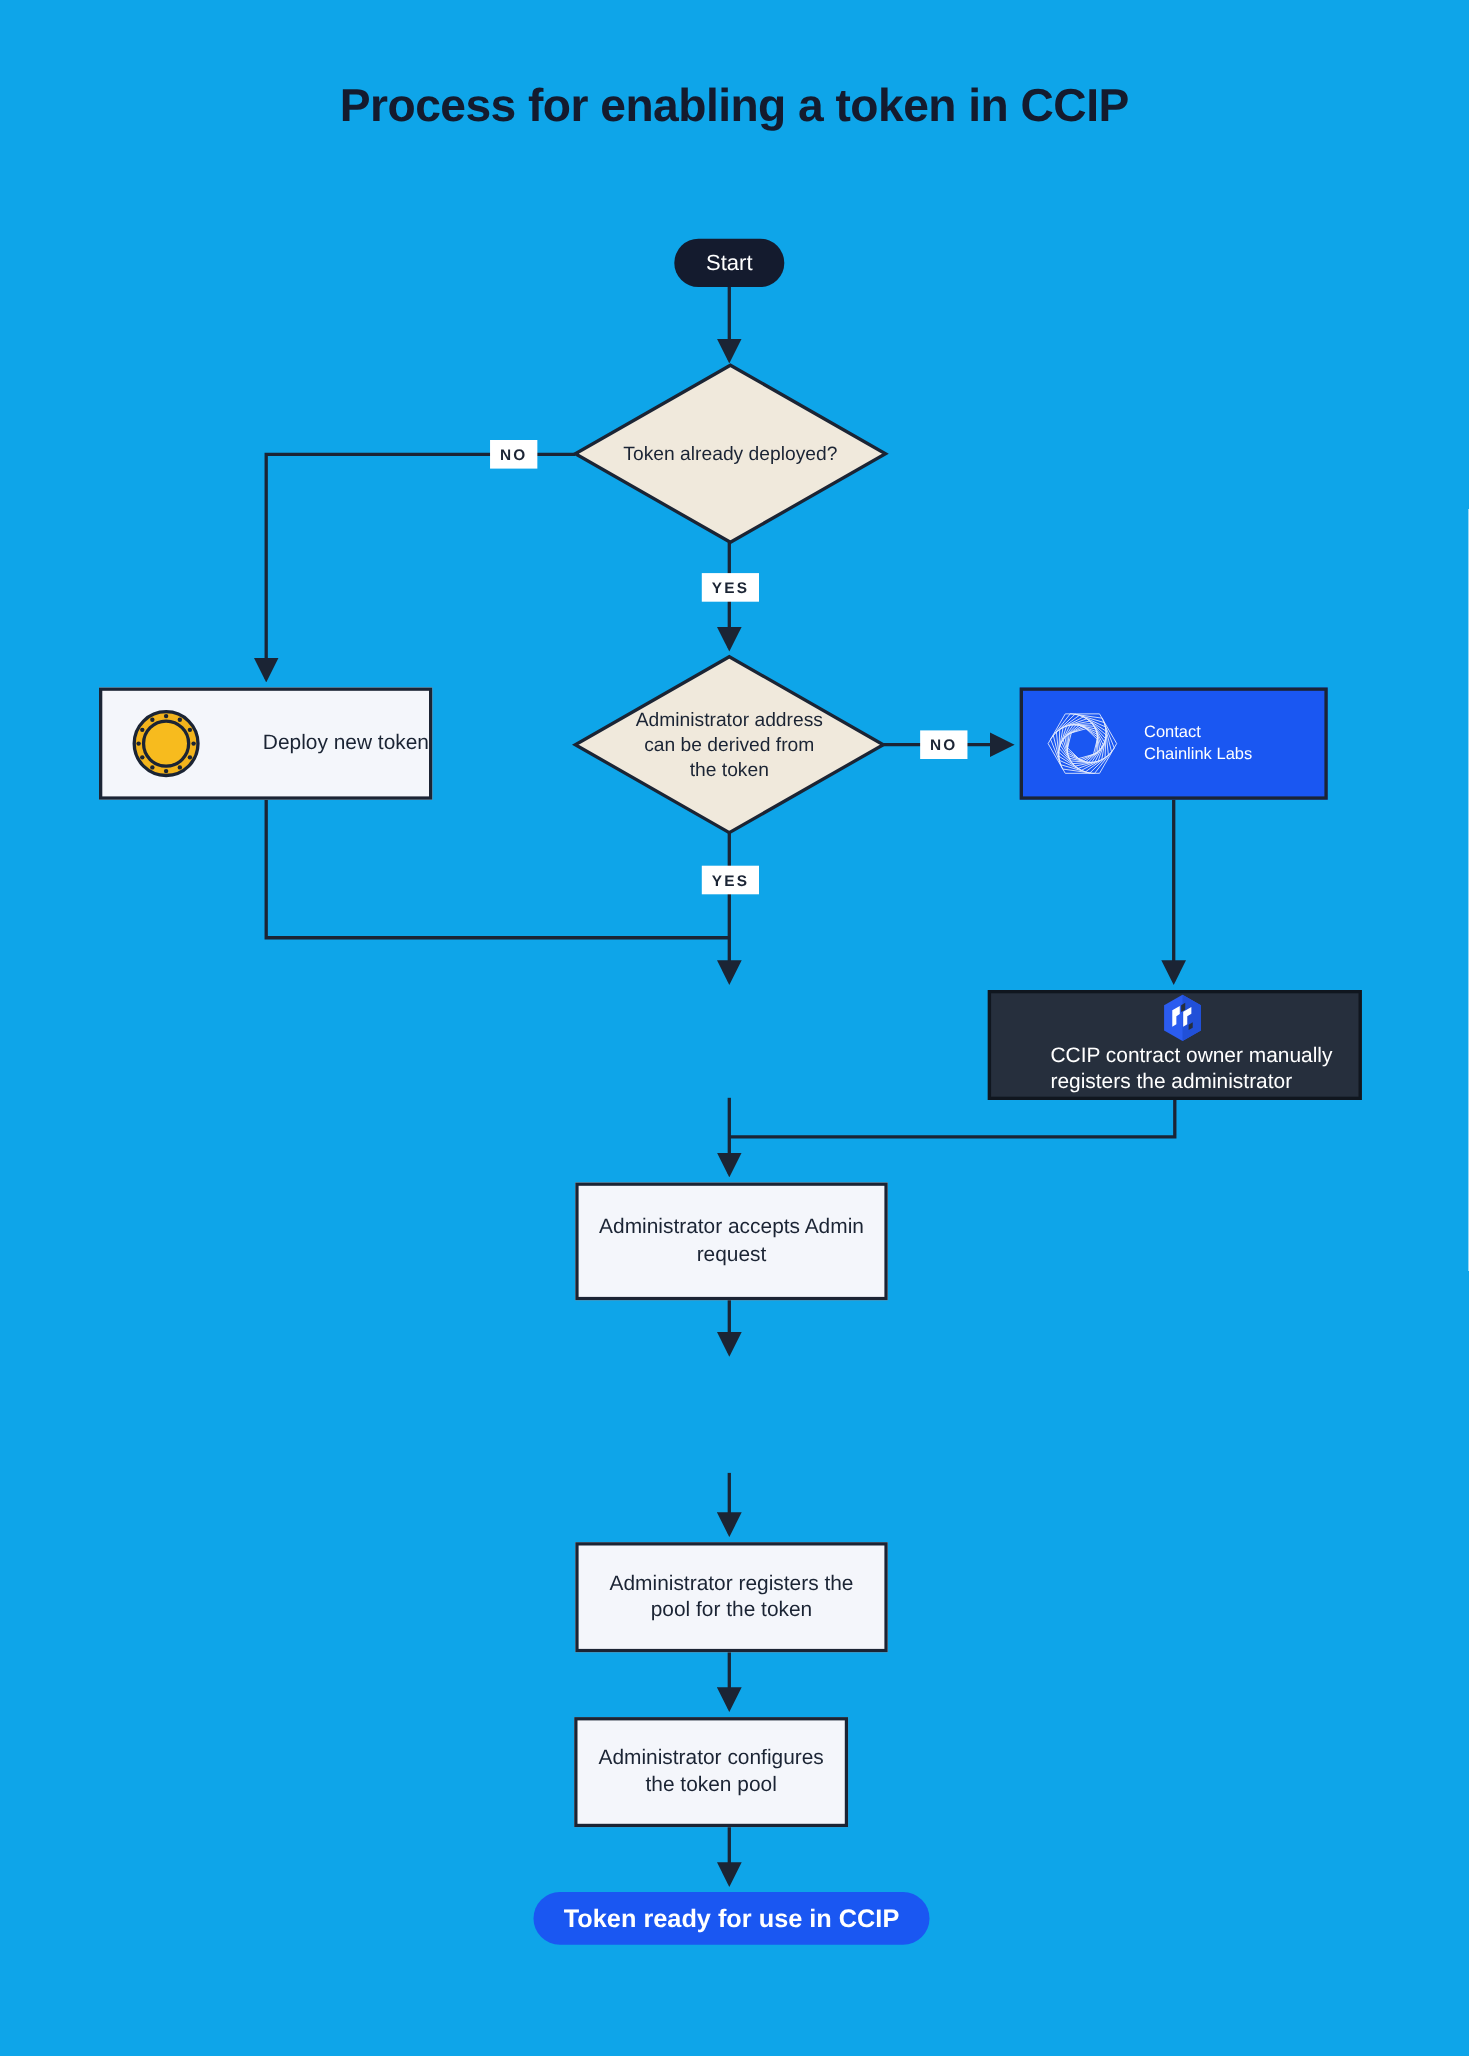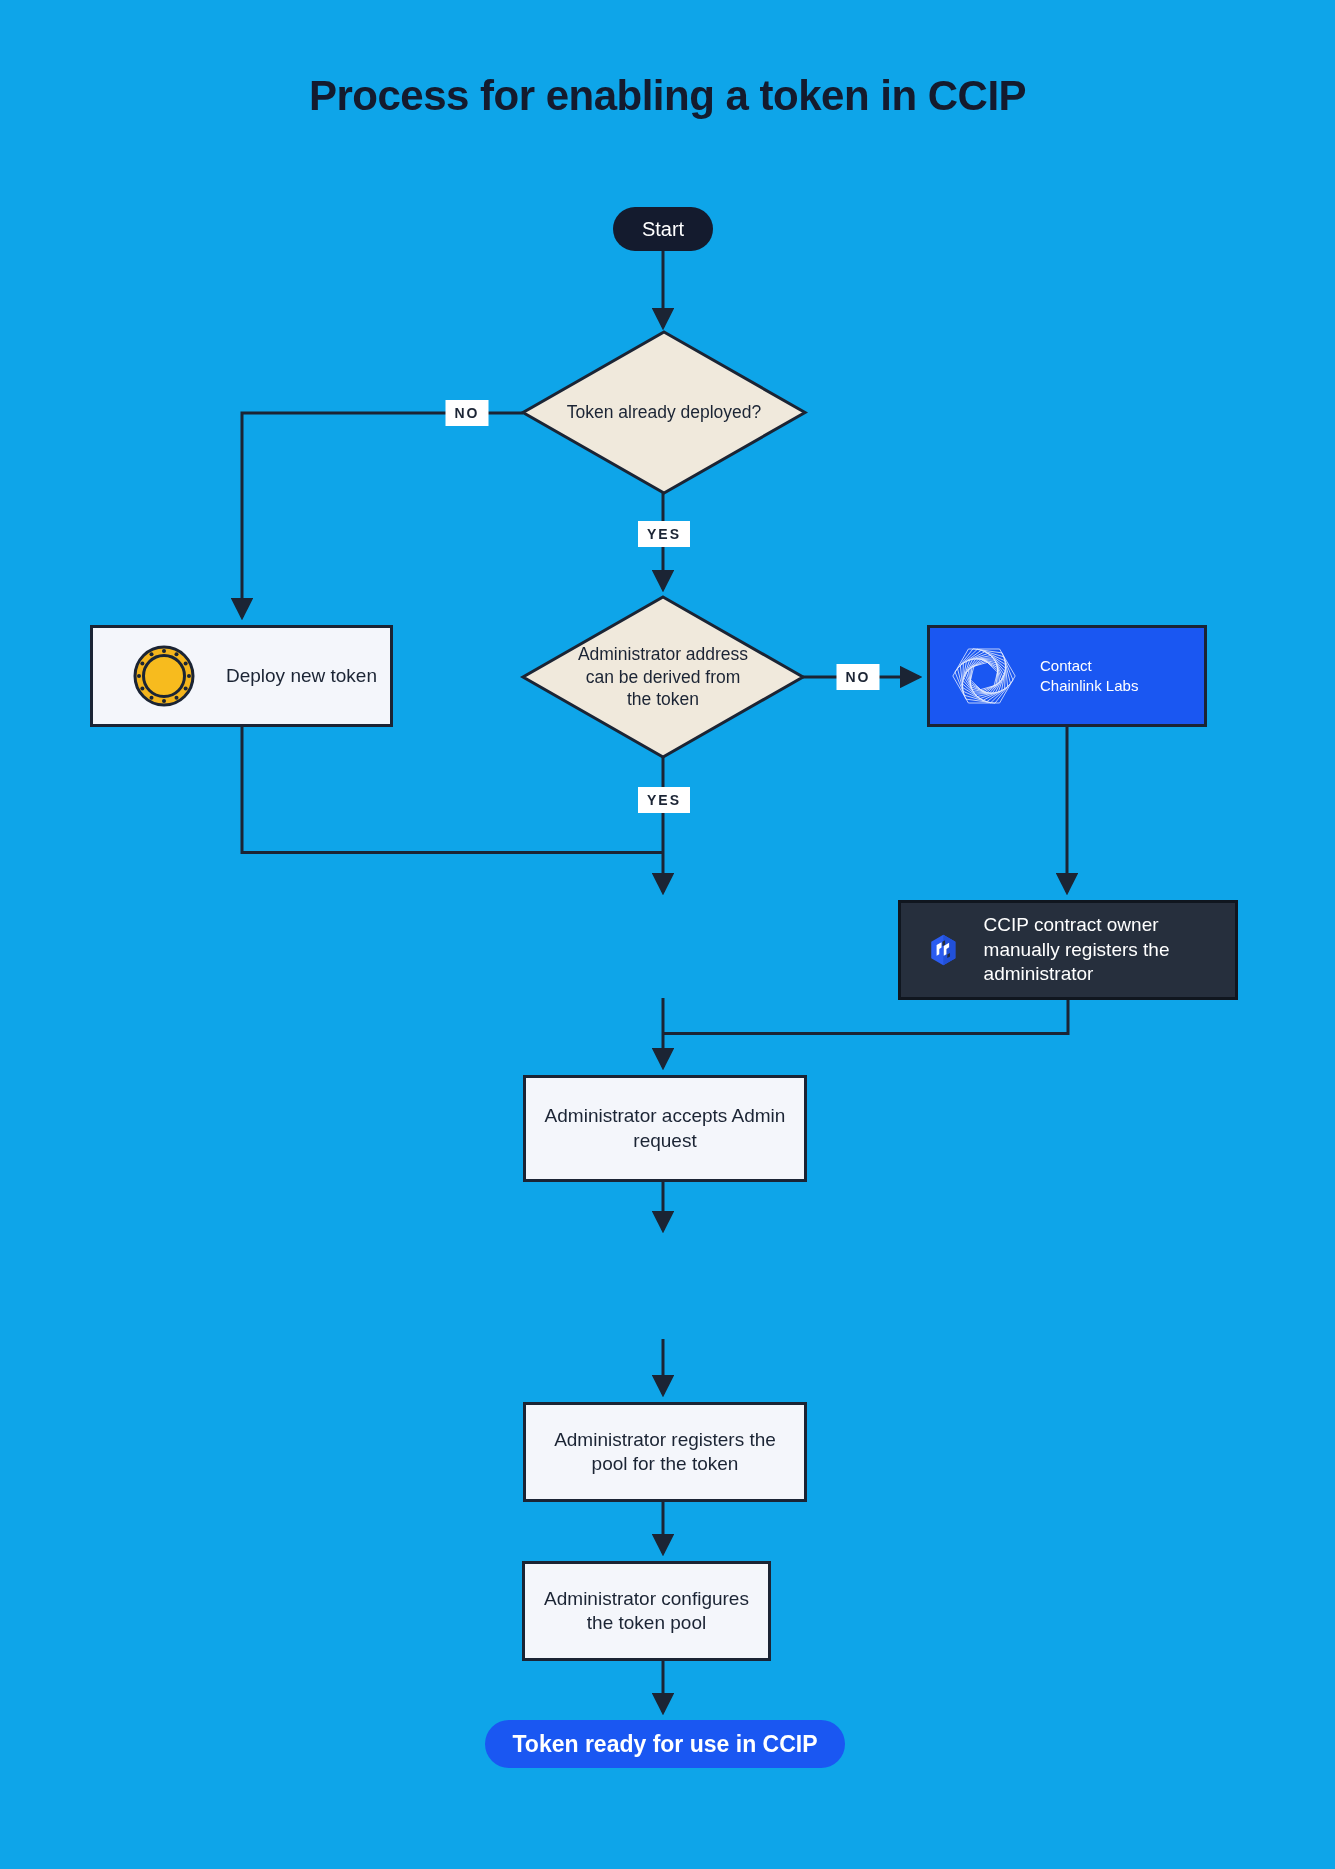--- a/index.html
+++ b/index.html
@@ -14,41 +14,41 @@
   svg.wires{position:absolute;left:0;top:0;}
   .wire{stroke:#1b2434;stroke-width:3;fill:none;}
   .diamond{fill:#f0e9dc;stroke:#1b2434;stroke-width:3;}
 
   .node{position:absolute;box-sizing:border-box;display:flex;align-items:center;justify-content:center;}
   .proc{
     background:#f4f6fb;border:3px solid #1b2434;
     font-size:19px;line-height:1.28;text-align:center;padding:0 18px;
   }
   .pill-start{
-    left:613px;top:207px;width:100px;height:44px;border-radius:22px;
+    left:613px;top:217px;width:100px;height:44px;border-radius:22px;
     background:#141b2e;color:#ffffff;font-size:20px;font-weight:500;
   }
   .d-label{position:absolute;display:flex;align-items:center;justify-content:center;
     text-align:center;font-size:17.5px;line-height:1.3;}
   .d1-label{left:560px;top:367px;width:208px;height:90px;}
   .d2-label{left:575px;top:602px;width:176px;height:150px;}
 
-  .deploy-box{left:90px;top:625px;width:303px;height:102px;justify-content:center;padding:0 0 0 26px;text-align:left;}
+  .deploy-box{left:90px;top:625px;width:303px;height:102px;justify-content:space-between;padding:0 0 0 26px;text-align:left;}
   .deploy-box .txt{margin-left:30px;}
 
   .contact-box{
     left:927px;top:625px;width:280px;height:102px;background:#1a57f2;border:3px solid #1b2434;
     color:#ffffff;font-size:15px;line-height:1.35;justify-content:flex-start;padding:0 0 0 20px;text-align:left;
   }
   .contact-box .txt{margin-left:22px;}
   .contact-box .txt span{display:block;}
 
   .owner-box{
     left:898px;top:900px;width:340px;height:100px;background:#262f3d;border:3px solid #10161f;
-    color:#ffffff;font-size:19px;line-height:1.3;justify-content:flex-start;padding:0 14px 0 28px;text-align:left;
+    color:#ffffff;font-size:19px;line-height:1.3;justify-content:flex-start;padding:0 14px 0 28px;text-align:left;flex-direction:column;
   }
   .owner-box .txt{margin-left:26px;}
 
   .reg-self-box{left:523px;top:900px;width:283px;height:98px;}
   .accepts-box{left:523px;top:1075px;width:284px;height:107px;}
   .deploys-pool-box{left:523px;top:1238px;width:284px;height:101px;}
   .reg-pool-box{left:523px;top:1402px;width:284px;height:100px;}
   .configures-box{left:522px;top:1561px;width:249px;height:100px;}
 
   .pill-ready{

